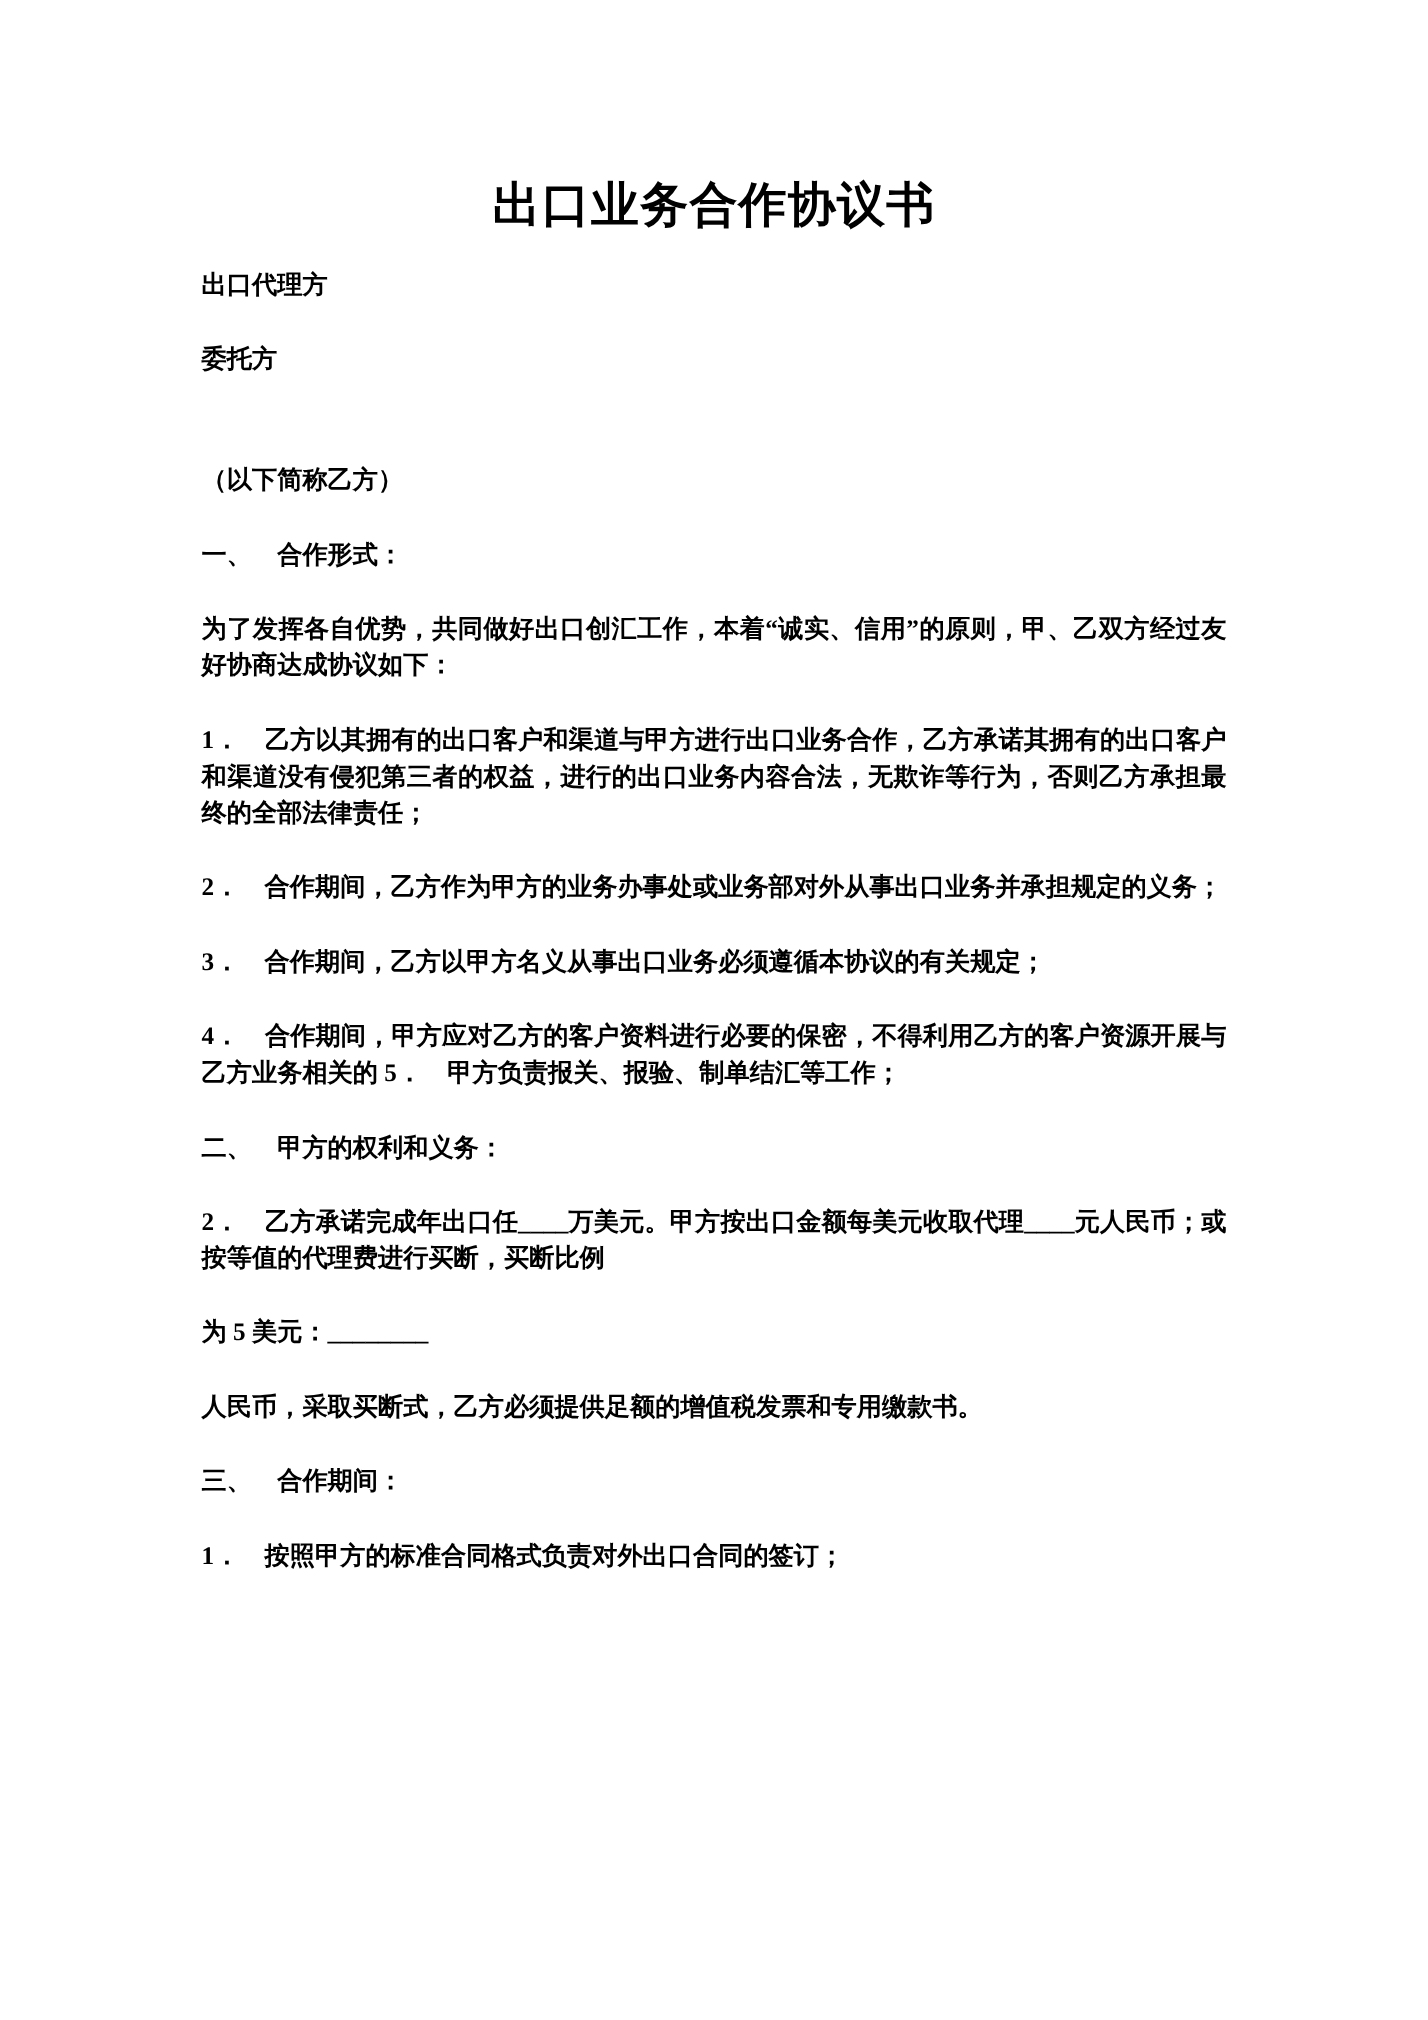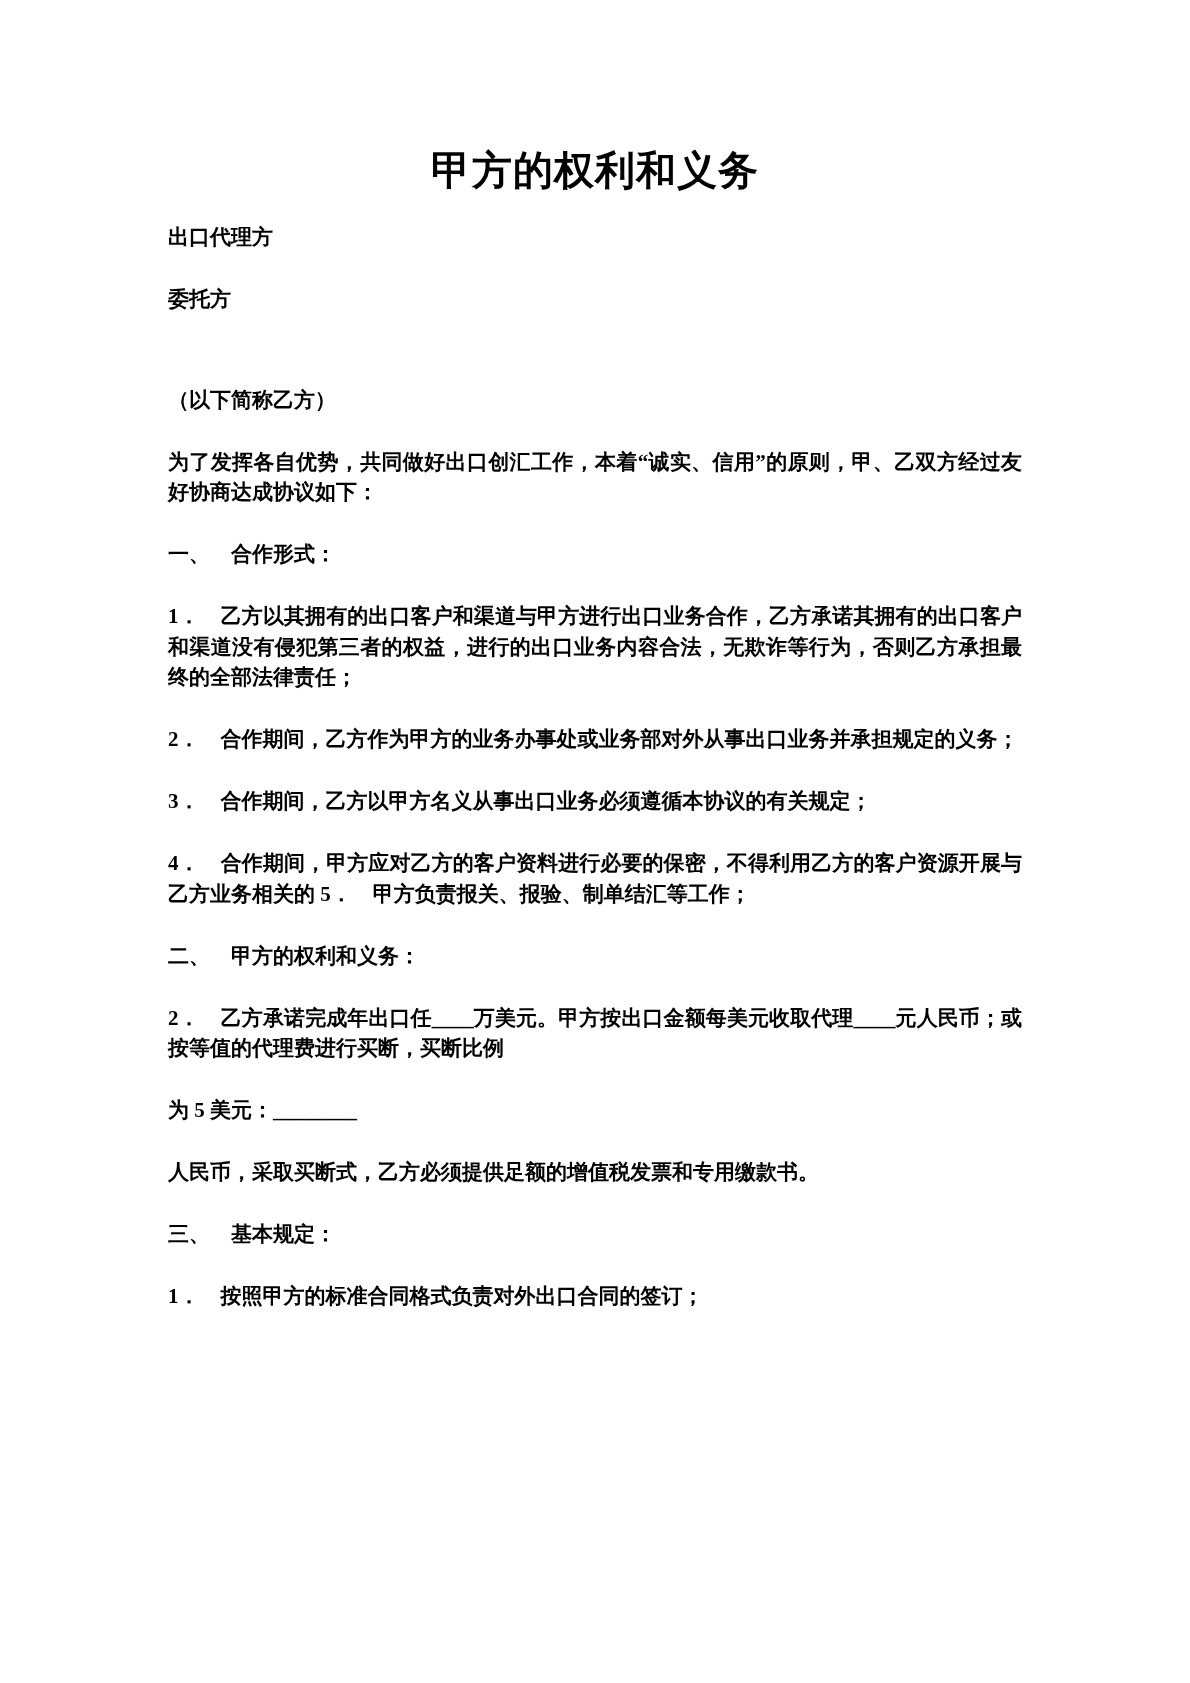--- a/index.html
+++ b/index.html
@@ -38,30 +38,30 @@
     font-weight: bold;
   }
   .para.gap-large {
     margin-bottom: 70px;
   }
 </style>
 </head>
 <body>
 
 <div class="page">
-  <h1 class="doc-title">甲方的权利和义务</h1>
+  <h1 class="doc-title">出口业务合作协议书</h1>
 
   <p class="para">出口代理方</p>
   <p class="para gap-large">委托方</p>
   <p class="para">（以下简称乙方）</p>
+  <p class="para">一、　合作形式：</p>
   <p class="para">为了发挥各自优势，共同做好出口创汇工作，本着“诚实、信用”的原则，甲、乙双方经过友好协商达成协议如下：</p>
-  <p class="para">一、　合作形式：</p>
   <p class="para">1．　乙方以其拥有的出口客户和渠道与甲方进行出口业务合作，乙方承诺其拥有的出口客户和渠道没有侵犯第三者的权益，进行的出口业务内容合法，无欺诈等行为，否则乙方承担最终的全部法律责任；</p>
   <p class="para">2．　合作期间，乙方作为甲方的业务办事处或业务部对外从事出口业务并承担规定的义务；</p>
   <p class="para">3．　合作期间，乙方以甲方名义从事出口业务必须遵循本协议的有关规定；</p>
   <p class="para">4．　合作期间，甲方应对乙方的客户资料进行必要的保密，不得利用乙方的客户资源开展与乙方业务相关的 5．　甲方负责报关、报验、制单结汇等工作；</p>
   <p class="para">二、　甲方的权利和义务：</p>
   <p class="para">2．　乙方承诺完成年出口任____万美元。甲方按出口金额每美元收取代理____元人民币；或按等值的代理费进行买断，买断比例</p>
   <p class="para">为 5 美元：________</p>
   <p class="para">人民币，采取买断式，乙方必须提供足额的增值税发票和专用缴款书。</p>
-  <p class="para">三、　基本规定：</p>
+  <p class="para">三、　合作期间：</p>
   <p class="para">1．　按照甲方的标准合同格式负责对外出口合同的签订；</p>
 </div>
 
 </body></html>

